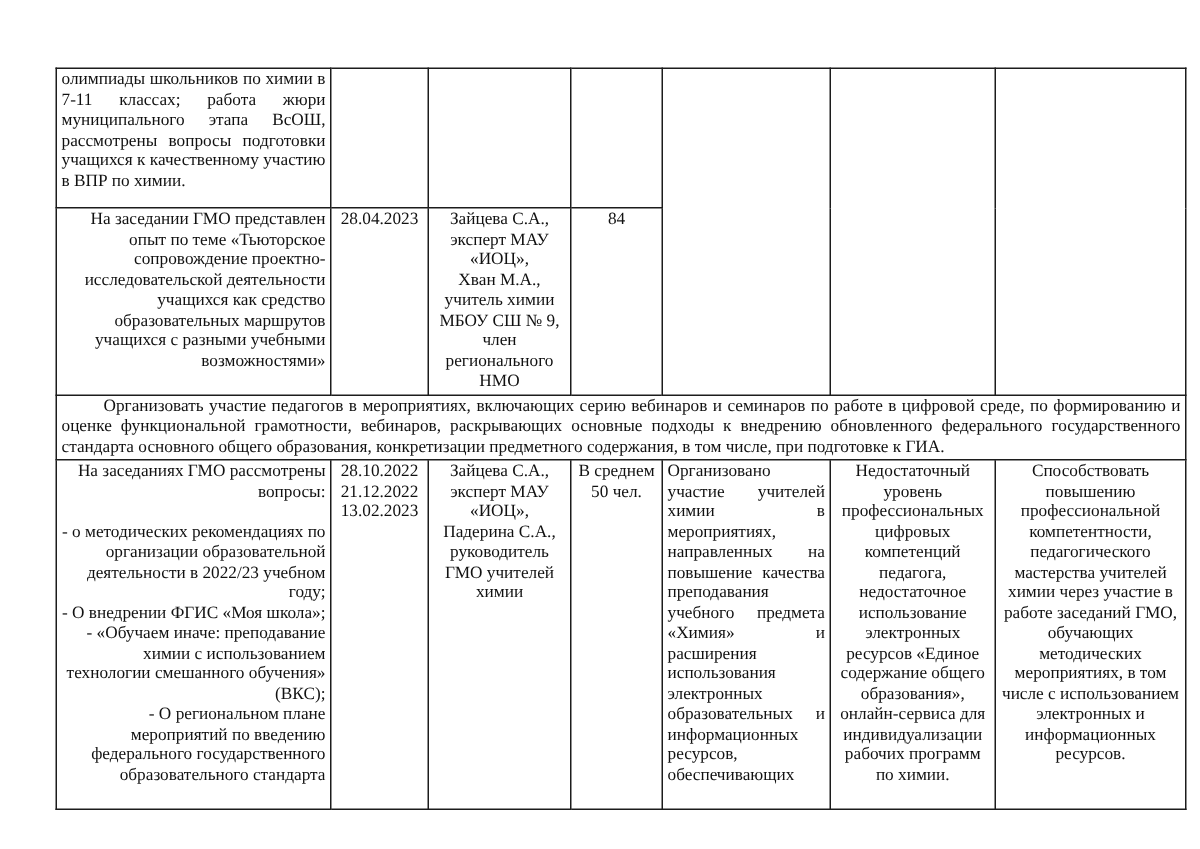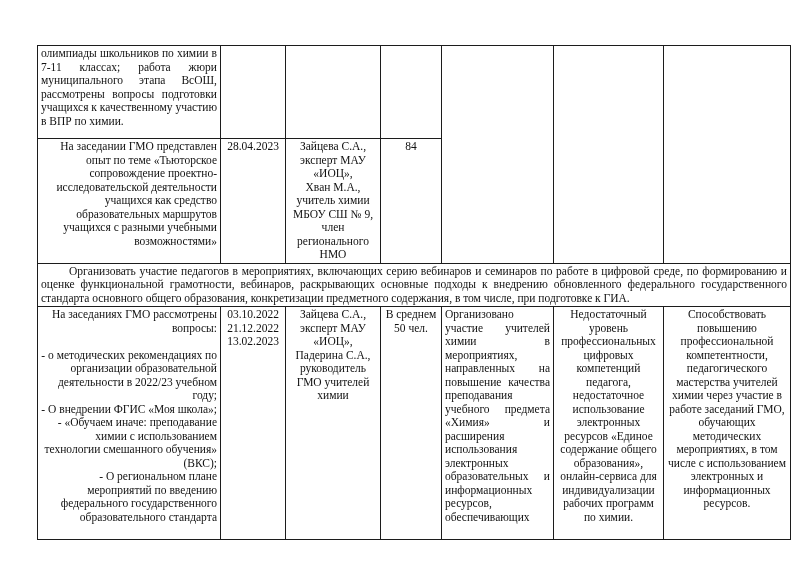--- a/index.html
+++ b/index.html
@@ -100,21 +100,21 @@
       <tr class="r-main">
         <td>
           <div class="left preline">На заседаниях ГМО рассмотрены вопросы:
 
 - о методических рекомендациях по организации образовательной деятельности в 2022/23 учебном году;
 - О внедрении ФГИС «Моя школа»;
 - «Обучаем иначе: преподавание химии с использованием технологии смешанного обучения» (ВКС);
 - О региональном плане мероприятий по введению федерального государственного образовательного стандарта</div>
         </td>
         <td>
-          <div class="center preline">03.10.2022
+          <div class="center preline">28.10.2022
 21.12.2022
 13.02.2023</div>
         </td>
         <td>
           <div class="center preline">Зайцева С.А., эксперт МАУ «ИОЦ»,
 Падерина С.А., руководитель ГМО учителей химии</div>
         </td>
         <td>
           <div class="center">В среднем 50 чел.</div>
         </td>

